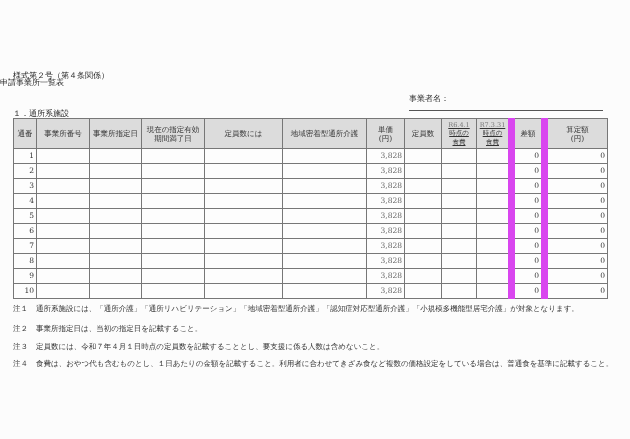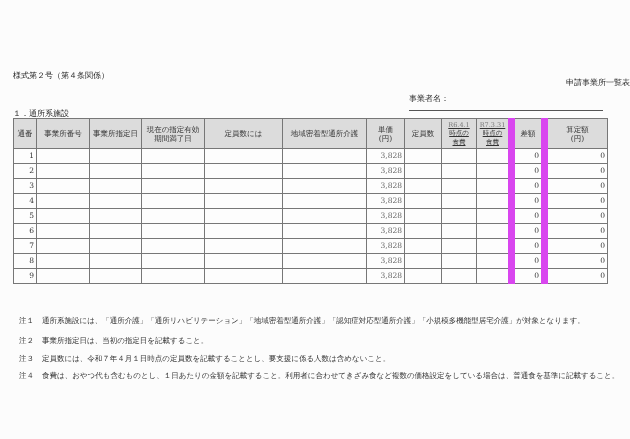--- a/index.html
+++ b/index.html
@@ -2,36 +2,36 @@
 <html><head>
 <meta charset="utf-8">
 <style>
   html, body { margin:0; padding:0; }
   body {
     width:630px; height:439px; background:#fcfcfc; position:relative; overflow:hidden;
     font-family:"DejaVu Serif", "Liberation Serif", serif; color:#222;
   }
   .abs { position:absolute; white-space:nowrap; }
   .form-no { left:13px; top:70px; font-size:8px; }
-  .title { left:0; width:630px; top:77px; font-size:8px; text-align:right; }
+  .title { left:0; width:630px; top:77px; font-size:8px; text-align:left; }
   .operator { left:409px; top:94px; width:194px; font-size:8px; border-bottom:1px solid #555; padding-bottom:6px; height:10px; line-height:10px; }
   .section { left:13px; top:108px; font-size:8px; }
   table.grid {
     position:absolute; left:13px; top:118px; border-collapse:collapse; table-layout:fixed;
     font-size:7.5px;
   }
   table.grid th, table.grid td { border:1px solid #777; padding:0 2px; overflow:hidden; }
   table.grid th { background:#dcdcdc; font-weight:normal; text-align:center; line-height:9px; height:29px; color:#333; }
   table.grid th.small { font-size:6.5px; line-height:8.5px;text-decoration:underline; }
   table.grid th .gray { color:#777; }
   table.grid td { height:14px; line-height:14px; text-align:right; background:#fdfdfd; }
   table.grid td.num { color:#333; }
   table.grid td.price { color:#666; }
   table.grid .thick-l { border-left:7px solid #d946ef; }
-  .note { left:19px; font-size:7.5px; color:#333;margin-top:12px; }
+  .note { left:13px; font-size:7.5px; color:#333; }
   .note .lbl { display:inline-block; width:23px; }
 </style>
 </head>
 <body>
 
 <div class="abs form-no">様式第２号（第４条関係）</div>
 <div class="abs title">申請事業所一覧表</div>
 <div class="abs operator"><span>事業者名：</span></div>
 <div class="abs section">１．通所系施設</div>
 
@@ -186,20 +186,34 @@
         <td></td>
         <td></td>
         <td></td>
         <td class="price">3,828</td>
         <td></td>
         <td></td>
         <td></td>
         <td class="num thick-l">0</td>
         <td class="num thick-l">0</td>
       </tr>
+      <tr>
+        <td class="num">10</td>
+        <td></td>
+        <td></td>
+        <td></td>
+        <td></td>
+        <td></td>
+        <td class="price">3,828</td>
+        <td></td>
+        <td></td>
+        <td></td>
+        <td class="num thick-l">0</td>
+        <td class="num thick-l">0</td>
+      </tr>
     </tbody>
 </table>
 
 <div id="notes">
     <div class="abs note" style="top: 304px;"><span class="lbl">注１</span><span>通所系施設には、「通所介護」「通所リハビリテーション」「地域密着型通所介護」「認知症対応型通所介護」「小規模多機能型居宅介護」が対象となります。</span></div>
     <div class="abs note" style="top: 324px;"><span class="lbl">注２</span><span>事業所指定日は、当初の指定日を記載すること。</span></div>
     <div class="abs note" style="top: 342px;"><span class="lbl">注３</span><span>定員数には、令和７年４月１日時点の定員数を記載することとし、要支援に係る人数は含めないこと。</span></div>
     <div class="abs note" style="top: 359px;"><span class="lbl">注４</span><span>食費は、おやつ代も含むものとし、１日あたりの金額を記載すること。利用者に合わせてきざみ食など複数の価格設定をしている場合は、普通食を基準に記載すること。</span></div>
   </div>
 

